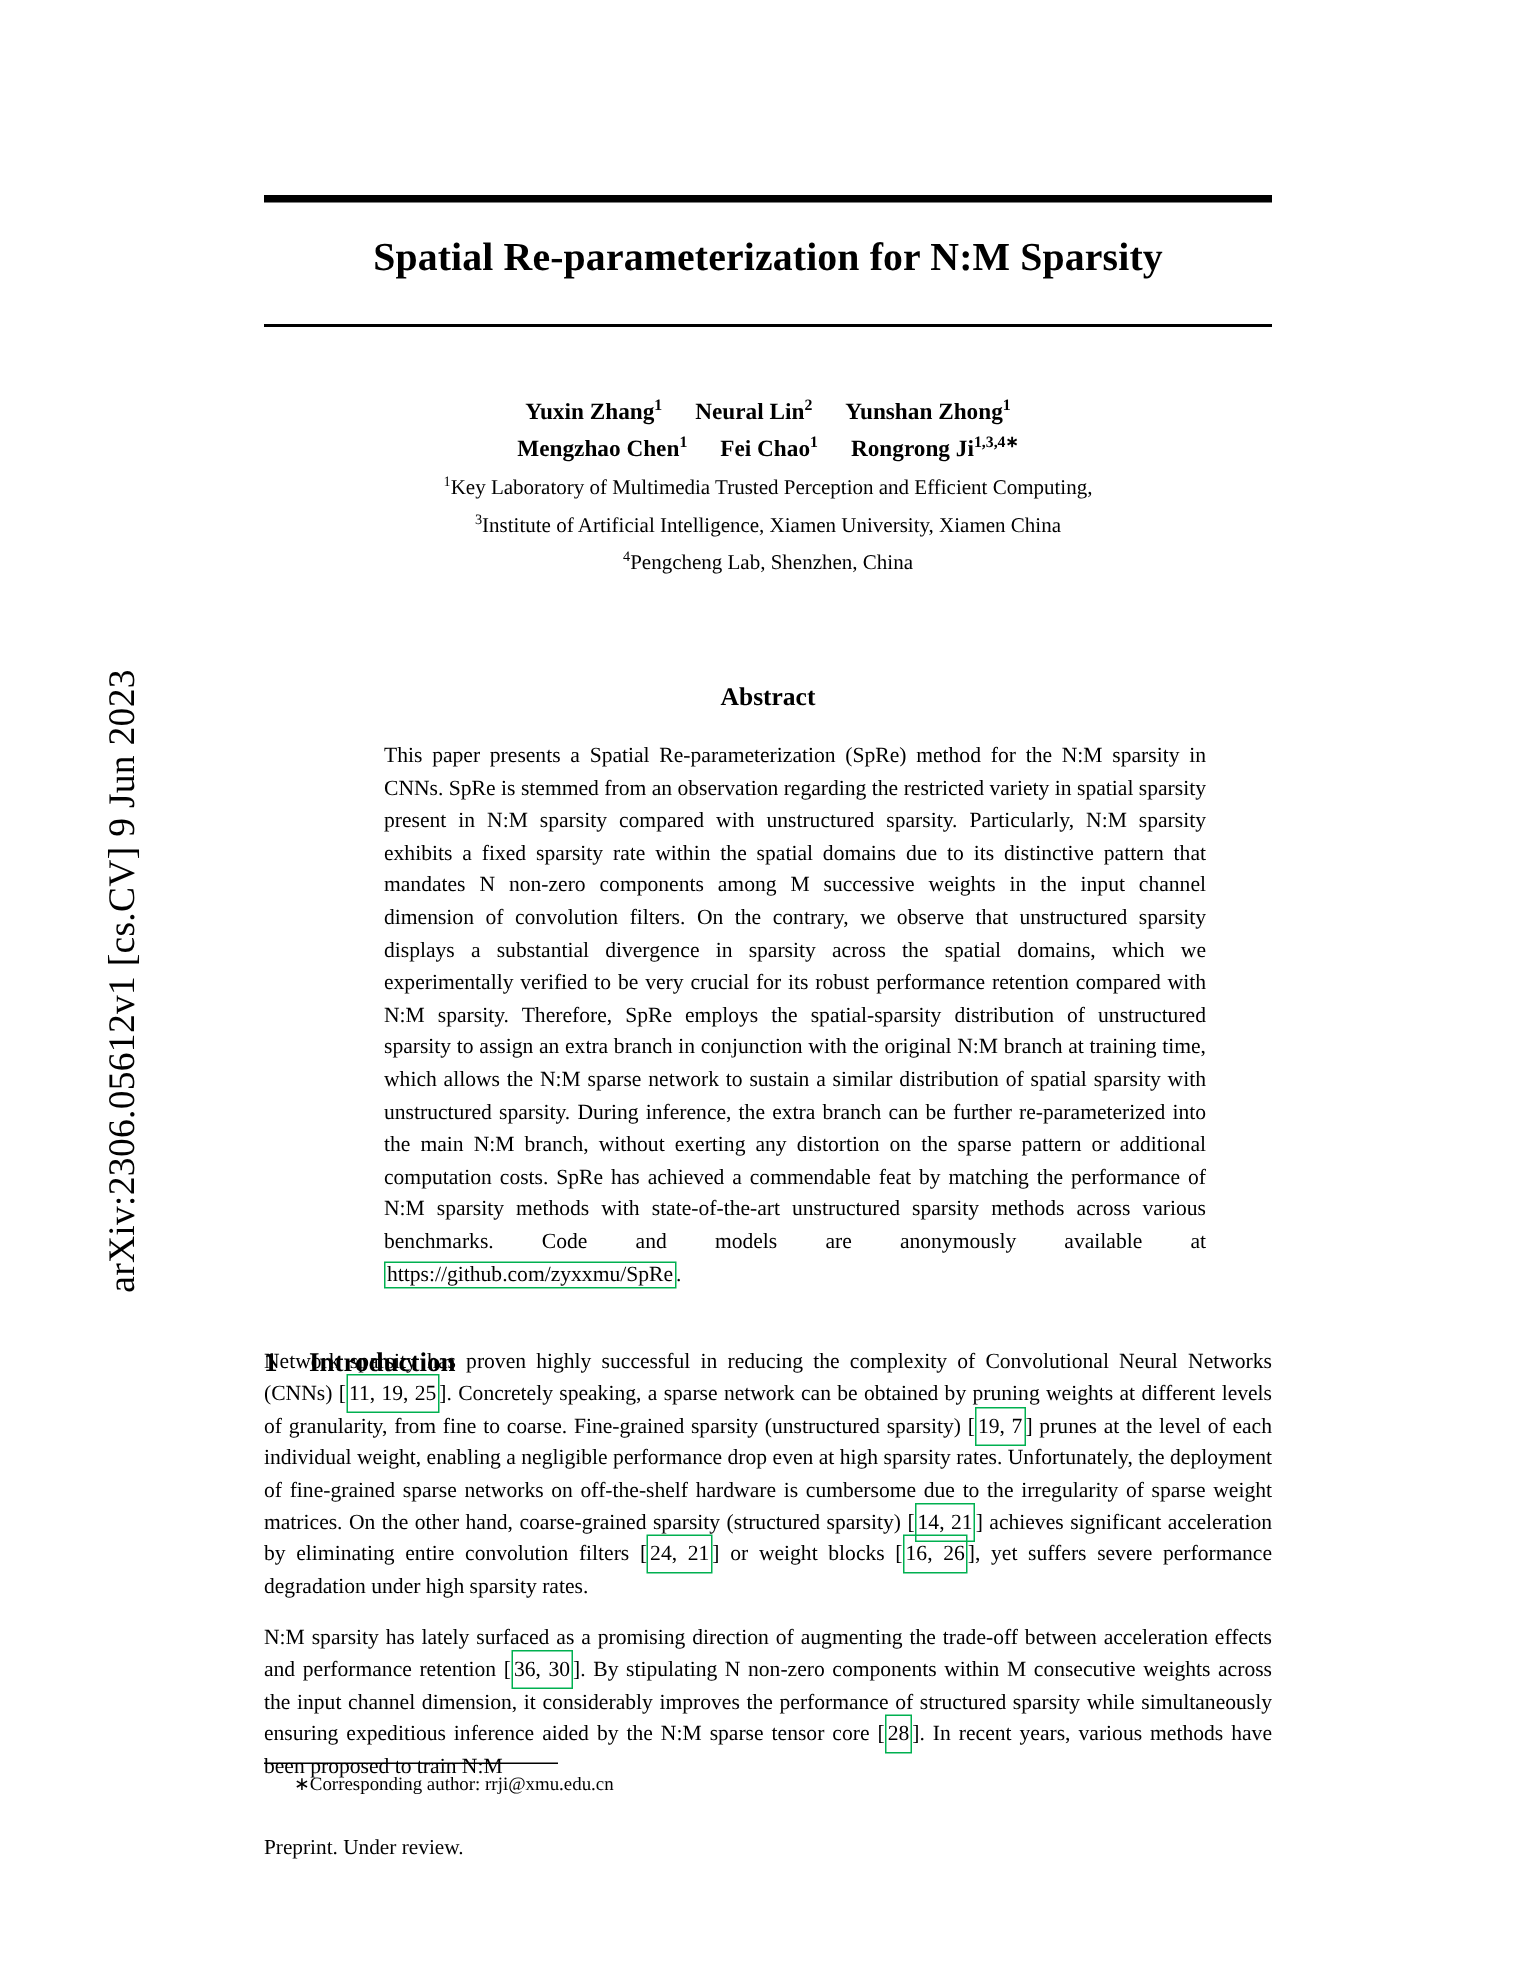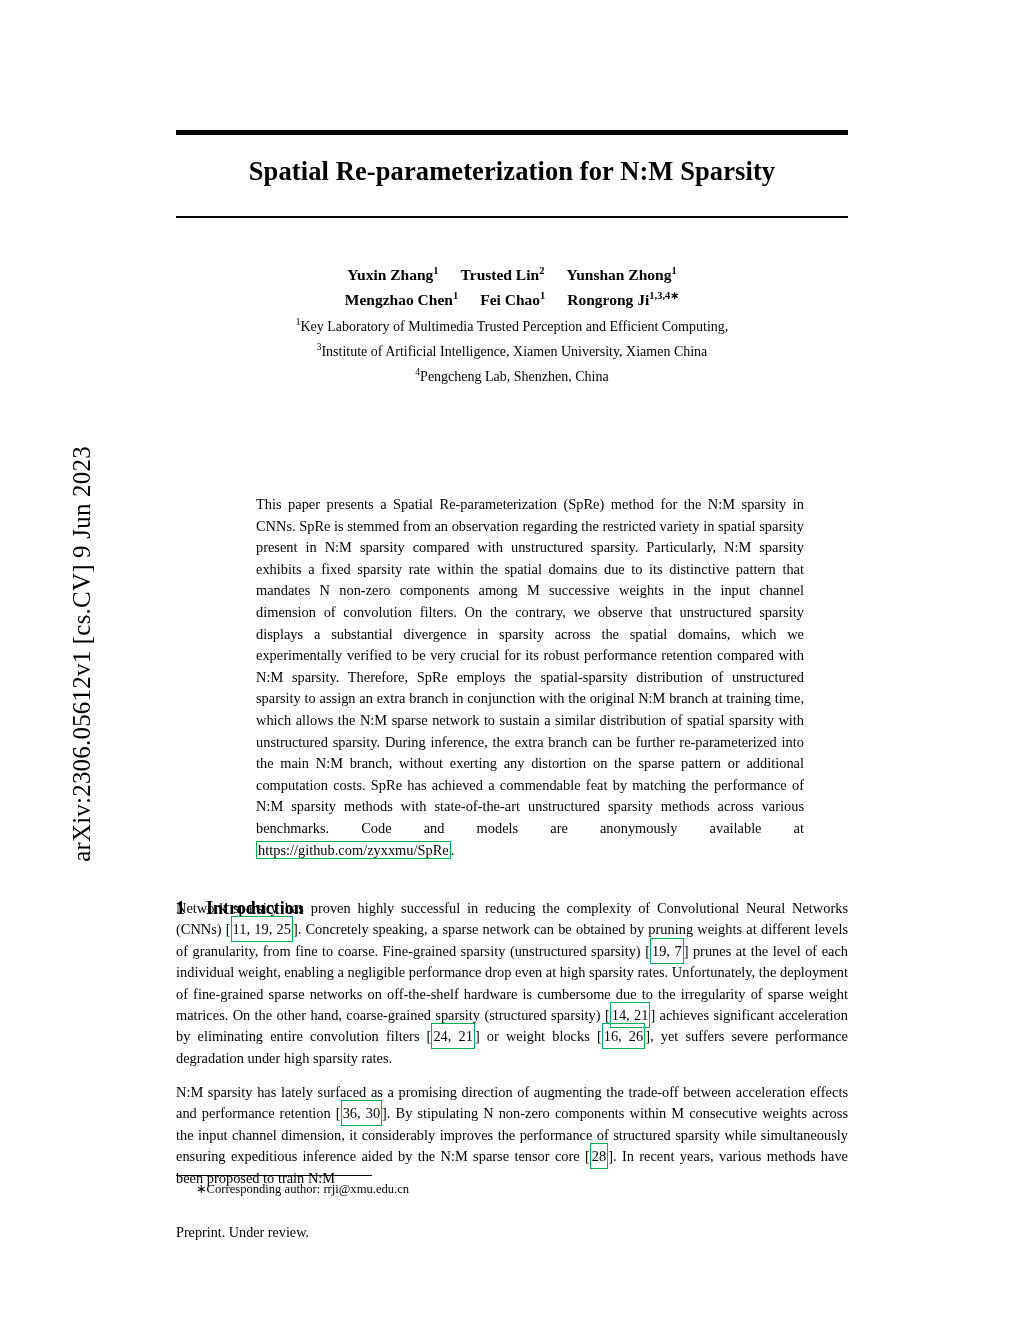--- a/index.html
+++ b/index.html
@@ -176,33 +176,34 @@
 <div class="page">
 
   <div class="rule-top"></div>
 
   <div class="paper-title">Spatial Re-parameterization for N:M Sparsity</div>
 
   <div class="rule-under-title"></div>
 
   <div class="authors">
     <div>
-      <span>Yuxin Zhang</span><sup>1</sup><span class="sp"></span><span>Trusted Lin</span><sup>2</sup><span class="sp"></span><span>Yunshan Zhong</span><sup>1</sup>
+      <span>Yuxin Zhang</span><sup>1</sup><span class="sp"></span><span>Neural Lin</span><sup>2</sup><span class="sp"></span><span>Yunshan Zhong</span><sup>1</sup>
     </div>
     <div>
       <span>Mengzhao Chen</span><sup>1</sup><span class="sp"></span><span>Fei Chao</span><sup>1</sup><span class="sp"></span><span>Rongrong Ji</span><sup>1,3,4∗</sup>
     </div>
   </div>
 
   <div class="affiliations">
     <div><sup>1</sup><span>Key Laboratory of Multimedia Trusted Perception and Efficient Computing,</span></div>
     <div><sup>3</sup><span>Institute of Artificial Intelligence, Xiamen University, Xiamen China</span></div>
     <div><sup>4</sup><span>Pengcheng Lab, Shenzhen, China</span></div>
   </div>
 
+  <div class="abstract-heading">Abstract</div>
 
   <div class="abstract-body"><span>This paper presents a Spatial Re-parameterization (SpRe) method for the N:M sparsity in CNNs. SpRe is stemmed from an observation regarding the restricted variety in spatial sparsity present in N:M sparsity compared with unstructured sparsity. Particularly, N:M sparsity exhibits a fixed sparsity rate within the spatial domains due to its distinctive pattern that mandates N non-zero components among M successive weights in the input channel dimension of convolution filters. On the contrary, we observe that unstructured sparsity displays a substantial divergence in sparsity across the spatial domains, which we experimentally verified to be very crucial for its robust performance retention compared with N:M sparsity. Therefore, SpRe employs the spatial-sparsity distribution of unstructured sparsity to assign an extra branch in conjunction with the original N:M branch at training time, which allows the N:M sparse network to sustain a similar distribution of spatial sparsity with unstructured sparsity. During inference, the extra branch can be further re-parameterized into the main N:M branch, without exerting any distortion on the sparse pattern or additional computation costs. SpRe has achieved a commendable feat by matching the performance of N:M sparsity methods with state-of-the-art unstructured sparsity methods across various benchmarks. Code and models are anonymously available at </span><a class="link-box" href="#">https://github.com/zyxxmu/SpRe</a><span>.</span></div>
 
   <div class="section-heading"><span class="num">1</span><span>Introduction</span></div>
 
   <div class="para" id="para1"><span>Network sparsity has proven highly successful in reducing the complexity of Convolutional Neural Networks (CNNs) [</span><span class="cite">11, 19, 25</span><span>]. Concretely speaking, a sparse network can be obtained by pruning weights at different levels of granularity, from fine to coarse. Fine-grained sparsity (unstructured sparsity) [</span><span class="cite">19, 7</span><span>] prunes at the level of each individual weight, enabling a negligible performance drop even at high sparsity rates. Unfortunately, the deployment of fine-grained sparse networks on off-the-shelf hardware is cumbersome due to the irregularity of sparse weight matrices. On the other hand, coarse-grained sparsity (structured sparsity) [</span><span class="cite">14, 21</span><span>] achieves significant acceleration by eliminating entire convolution filters [</span><span class="cite">24, 21</span><span>] or weight blocks [</span><span class="cite">16, 26</span><span>], yet suffers severe performance degradation under high sparsity rates.</span></div>
 
   <div class="para" id="para2"><span>N:M sparsity has lately surfaced as a promising direction of augmenting the trade-off between acceleration effects and performance retention [</span><span class="cite">36, 30</span><span>]. By stipulating N non-zero components within M consecutive weights across the input channel dimension, it considerably improves the performance of structured sparsity while simultaneously ensuring expeditious inference aided by the N:M sparse tensor core [</span><span class="cite">28</span><span>]. In recent years, various methods have been proposed to train N:M</span></div>
 
   <div class="footnote-rule"></div>

